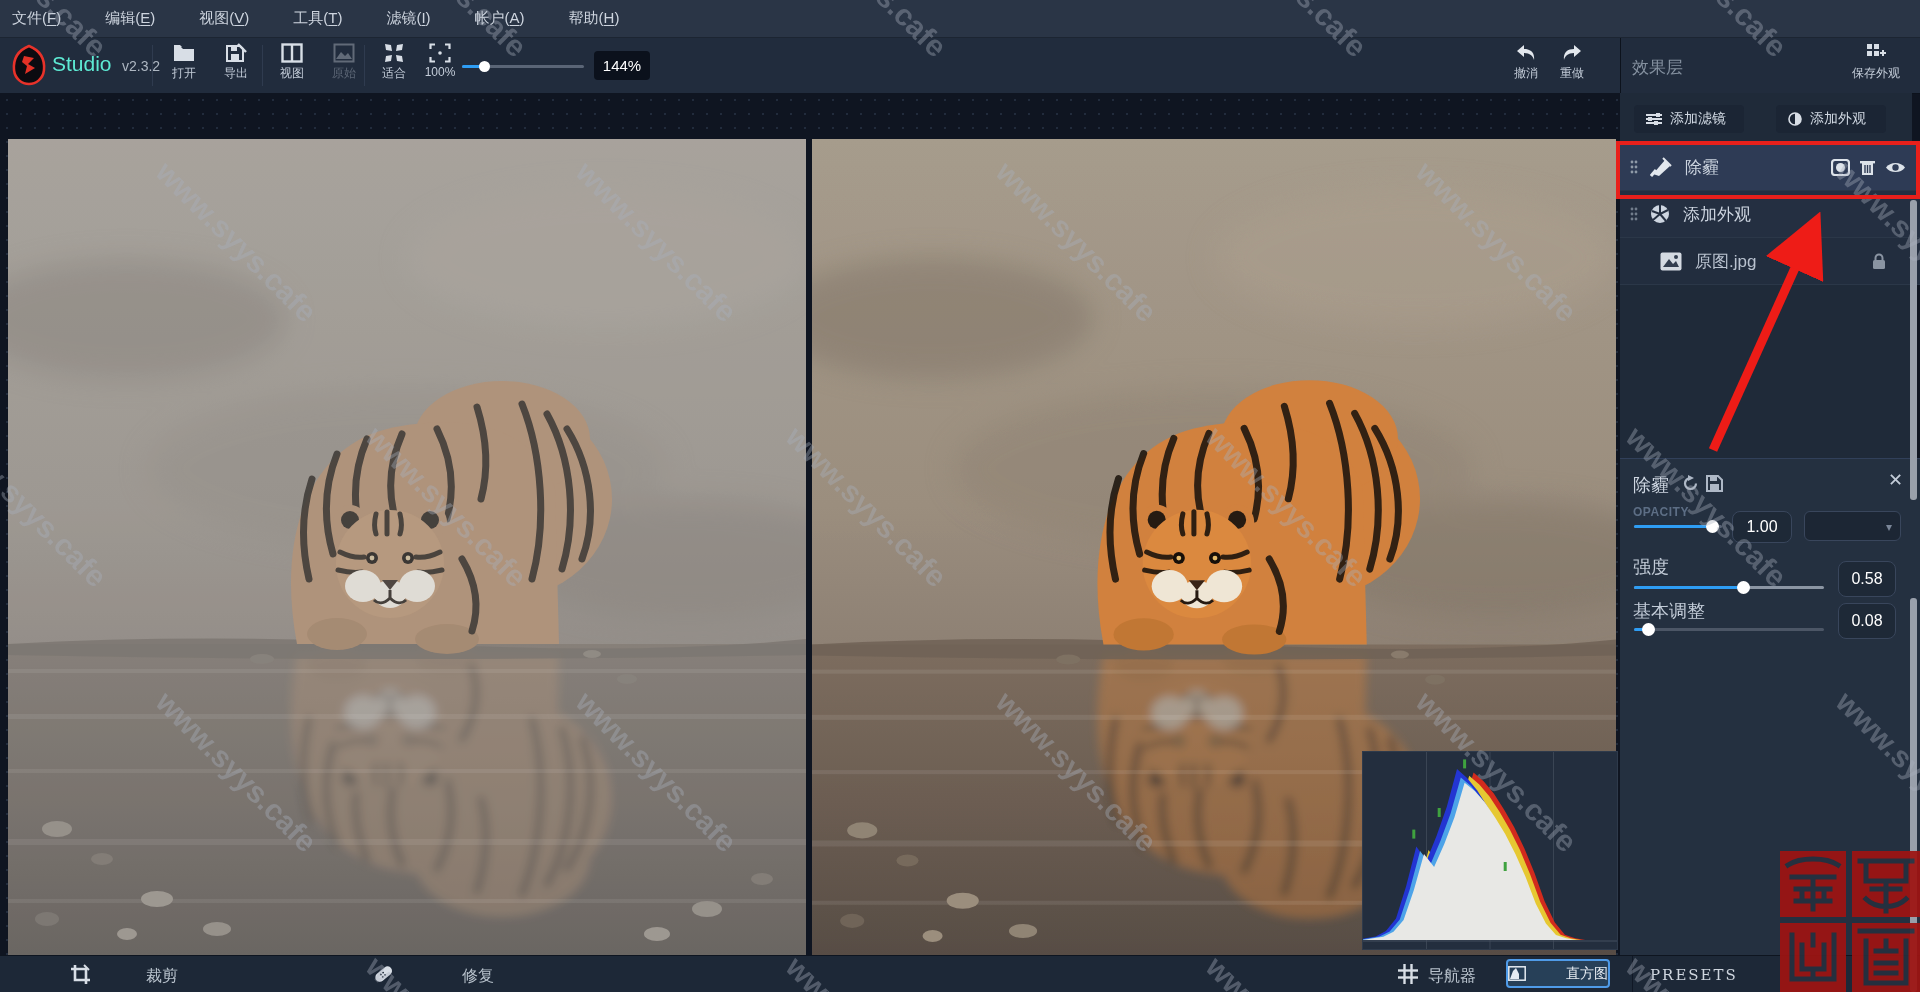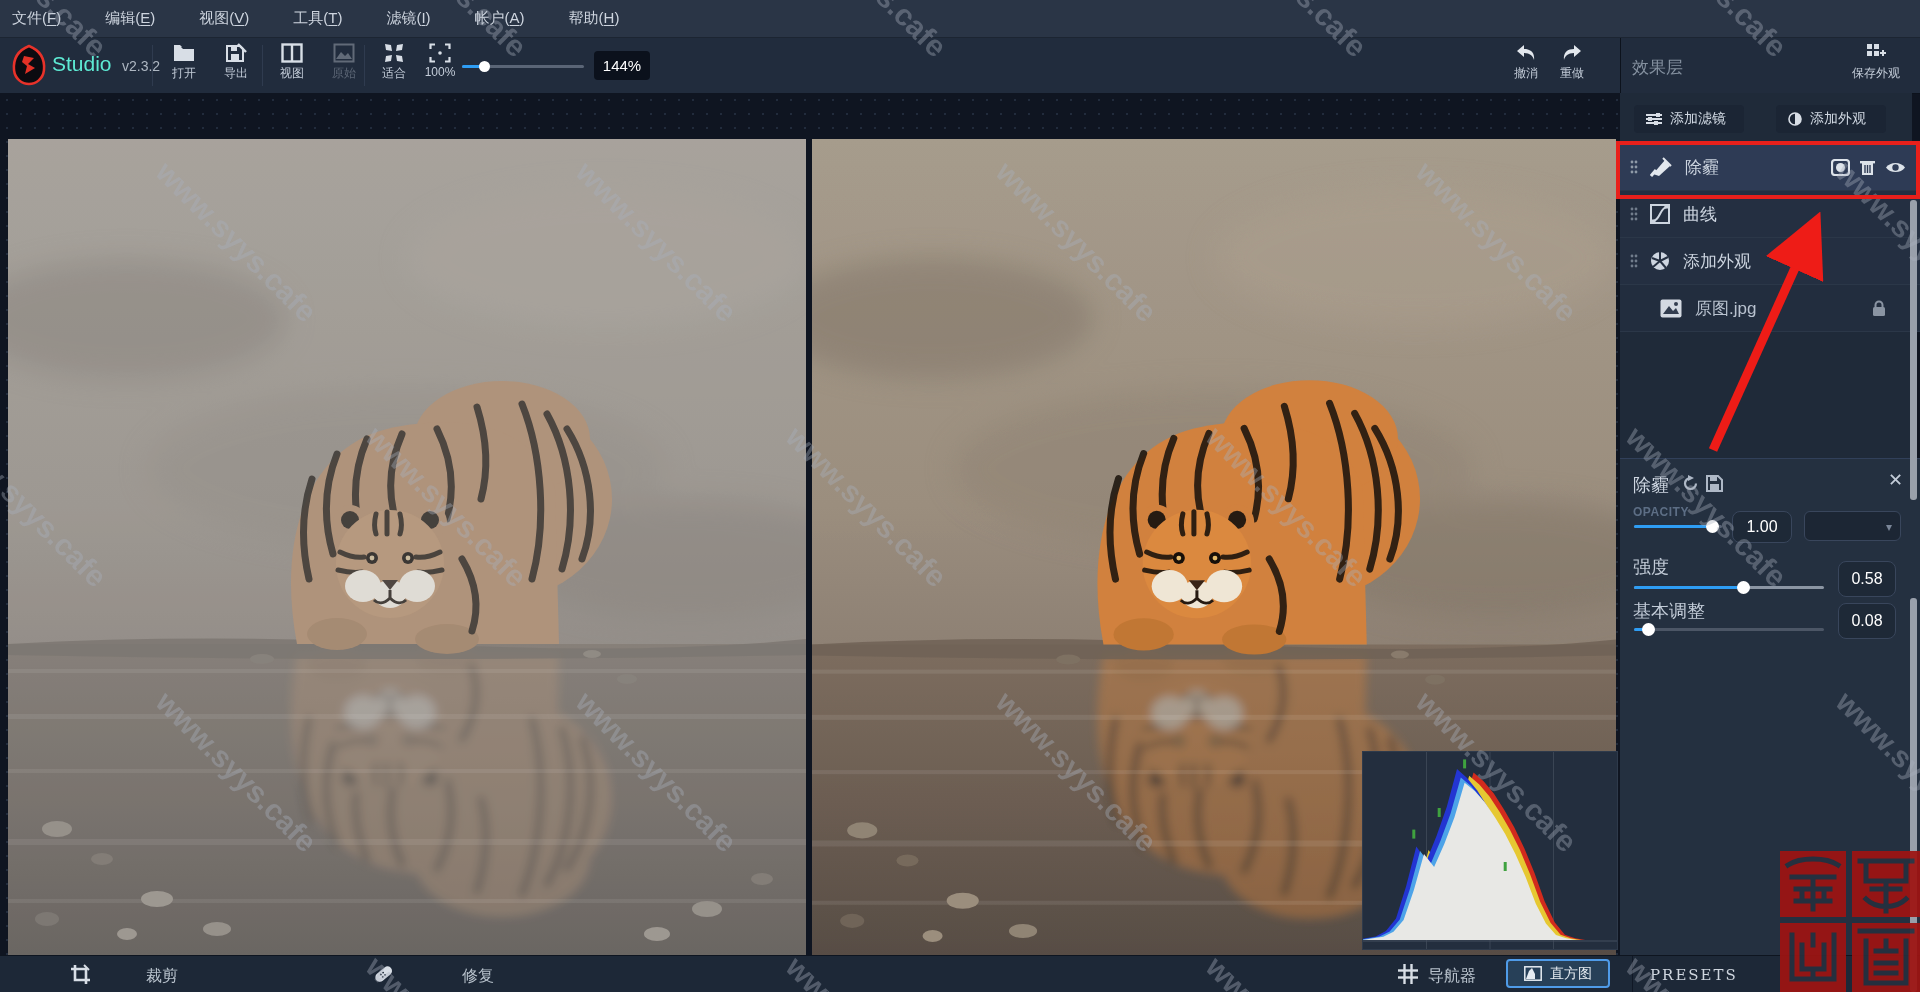--- a/index.html
+++ b/index.html
@@ -66,21 +66,21 @@
   .s-label{position:absolute;font-size:18px;color:#c3ccd8}
   .slider{position:absolute;height:14px;cursor:pointer}
   .sl-track{position:absolute;top:6px;left:0;right:0;height:3px;background:#8b95a3;border-radius:2px}
   .sl-fill{position:absolute;top:6px;left:0;height:3px;background:#2e9df4;border-radius:2px}
   .sl-knob{position:absolute;top:1px;margin-left:-7px;width:13px;height:13px;border-radius:50%;background:#fff}
   .sbthumb{position:absolute;left:1910px;width:7px;background:#99a0ab;border-radius:3px;z-index:30;cursor:pointer}
   
   .bb{position:absolute;left:0;top:955px;width:1920px;height:37px;background:#1d2837;border-top:1px solid #0e1520}
   .bb-item{position:absolute;color:#b8c2cc;font-size:16px;cursor:pointer}
   .hist-btn{position:absolute;left:1506px;top:3px;width:104px;height:29px;border:2px solid #4f9be8;border-radius:4px;
-            background:#274058;box-sizing:border-box;display:flex;align-items:center;justify-content:center;gap:8px;
+            background:#274058;box-sizing:border-box;display:flex;align-items:center;justify-content:space-between;gap:8px;
             color:#e6ecf2;font-size:14px;cursor:pointer}
   .bb-sep{position:absolute;left:1632px;top:0;width:1px;height:37px;background:#101826}
   .presets{position:absolute;left:1650px;top:10px;font-family:"DejaVu Serif",serif;font-size:15px;
            letter-spacing:2px;color:#cfd6df}
   
   #watermarks{position:absolute;inset:0;overflow:hidden;pointer-events:none;z-index:40}
   .wm{position:absolute;font-size:30px;font-weight:bold;color:rgba(168,176,188,.38);transform:rotate(45deg);white-space:nowrap}
   .redbox{position:absolute;left:1616px;top:141px;width:304px;height:58px;border:4px solid #e8201b;
           box-sizing:border-box;z-index:50;pointer-events:none}
   .arrow{position:absolute;left:1655px;top:198px;z-index:50;pointer-events:none}
@@ -411,43 +411,20 @@
                 <circle cx="6" cy="2" r="1.4"></circle>
                 <circle cx="2" cy="7" r="1.4"></circle>
                 <circle cx="6" cy="7" r="1.4"></circle>
                 <circle cx="2" cy="12" r="1.4"></circle>
                 <circle cx="6" cy="12" r="1.4"></circle>
               </g>
             </svg>
           </span>
         <span class="lic">
             <svg width="20" height="20" viewBox="0 0 20 20">
-              <rect x="1" y="1" width="18" height="18" fill="none" stroke="#cdd5e0" stroke-width="2"></rect>
-              <path d="M3,17 C10,17 10,3 17,3" fill="none" stroke="#cdd5e0" stroke-width="2"></path>
-              <rect x="1.5" y="15.5" width="4" height="4" fill="#cdd5e0"></rect>
-              <rect x="14.5" y="0.5" width="4" height="4" fill="#cdd5e0"></rect>
-            </svg>
-          </span>
-        <span class="lname">曲线</span>
-      </div>
-      <div class="layer">
-        <span class="hnd">
-            <svg width="8" height="14" viewBox="0 0 8 14">
-              <g fill="#717d8c">
-                <circle cx="2" cy="2" r="1.4"></circle>
-                <circle cx="6" cy="2" r="1.4"></circle>
-                <circle cx="2" cy="7" r="1.4"></circle>
-                <circle cx="6" cy="7" r="1.4"></circle>
-                <circle cx="2" cy="12" r="1.4"></circle>
-                <circle cx="6" cy="12" r="1.4"></circle>
-              </g>
-            </svg>
-          </span>
-        <span class="lic">
-            <svg width="20" height="20" viewBox="0 0 20 20">
               <circle cx="10" cy="10" r="9" fill="#cdd5e0"></circle>
               <g stroke="#242f41" stroke-width="2">
                 <path d="M10,10 L10,1"></path>
                 <path d="M10,10 L18,6"></path>
                 <path d="M10,10 L16,17"></path>
                 <path d="M10,10 L3,16"></path>
                 <path d="M10,10 L2,7"></path>
               </g>
             </svg>
           </span>

